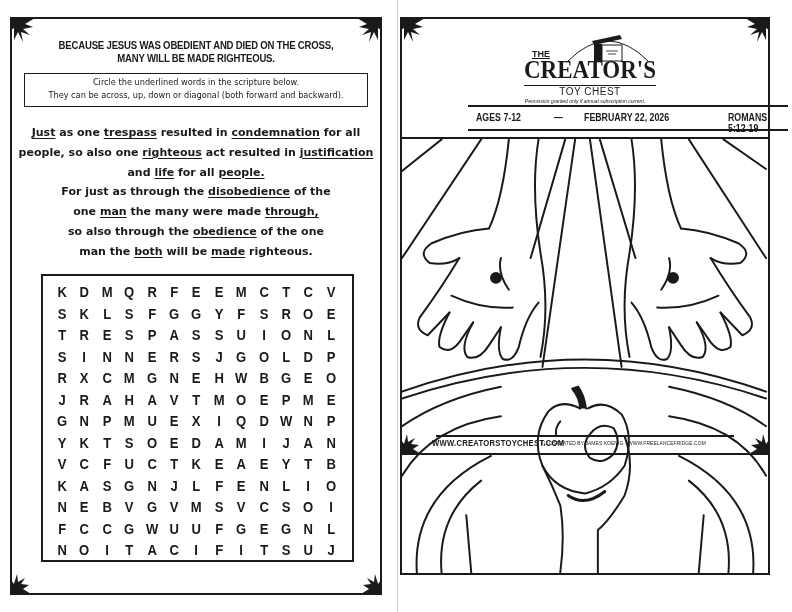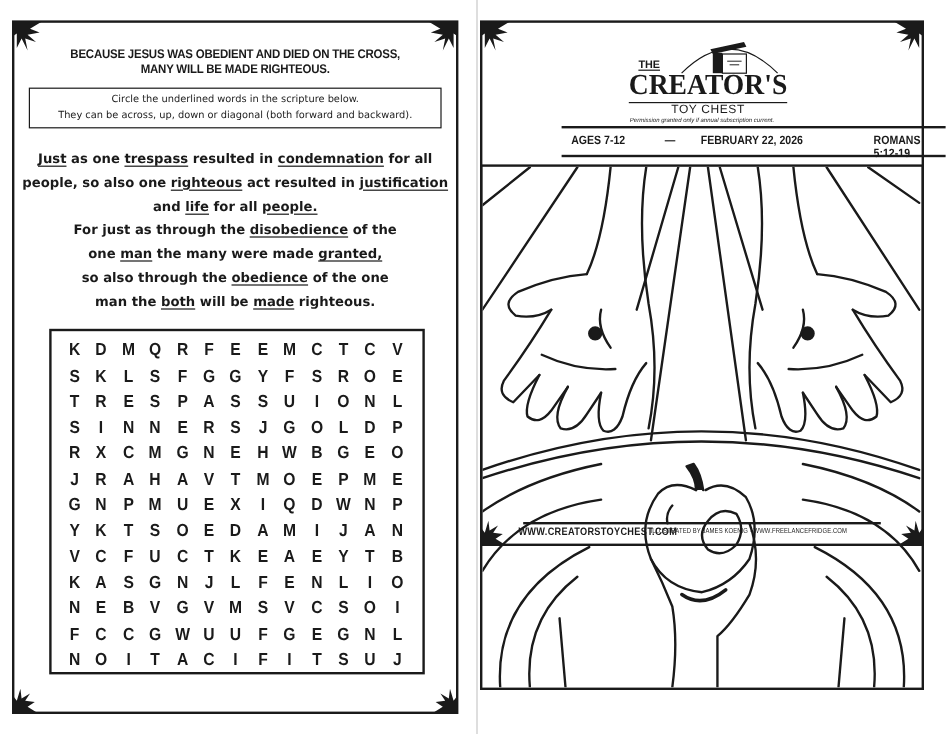--- a/index.html
+++ b/index.html
@@ -75,21 +75,21 @@
   <div class="instructions">
     <div>Circle the underlined words in the scripture below.</div>
     <div>They can be across, up, down or diagonal (both forward and backward).</div>
   </div>
 
   <div class="scripture" id="scripture">
       <div><u>Just</u><span> as one </span><u>trespass</u><span> resulted in </span><u>condemnation</u><span> for all</span></div>
       <div><span>people, so also one </span><u>righteous</u><span> act resulted in </span><u>justification</u></div>
       <div><span>and </span><u>life</u><span> for all </span><u>people.</u></div>
       <div><span>For just as through the </span><u>disobedience</u><span> of the</span></div>
-      <div><span>one </span><u>man</u><span> the many were made </span><u>granted,</u></div>
+      <div><span>one </span><u>man</u><span> the many were made </span><u>through,</u></div>
       <div><span>so also through the </span><u>obedience</u><span> of the one</span></div>
       <div><span>man the </span><u>both</u><span> will be </span><u>made</u><span> righteous.</span></div>
     </div>
 
   <div class="grid-box">
     <div class="grid" id="grid">
         <div class="cell">K</div>
         <div class="cell">D</div>
         <div class="cell">M</div>
         <div class="cell">Q</div>

